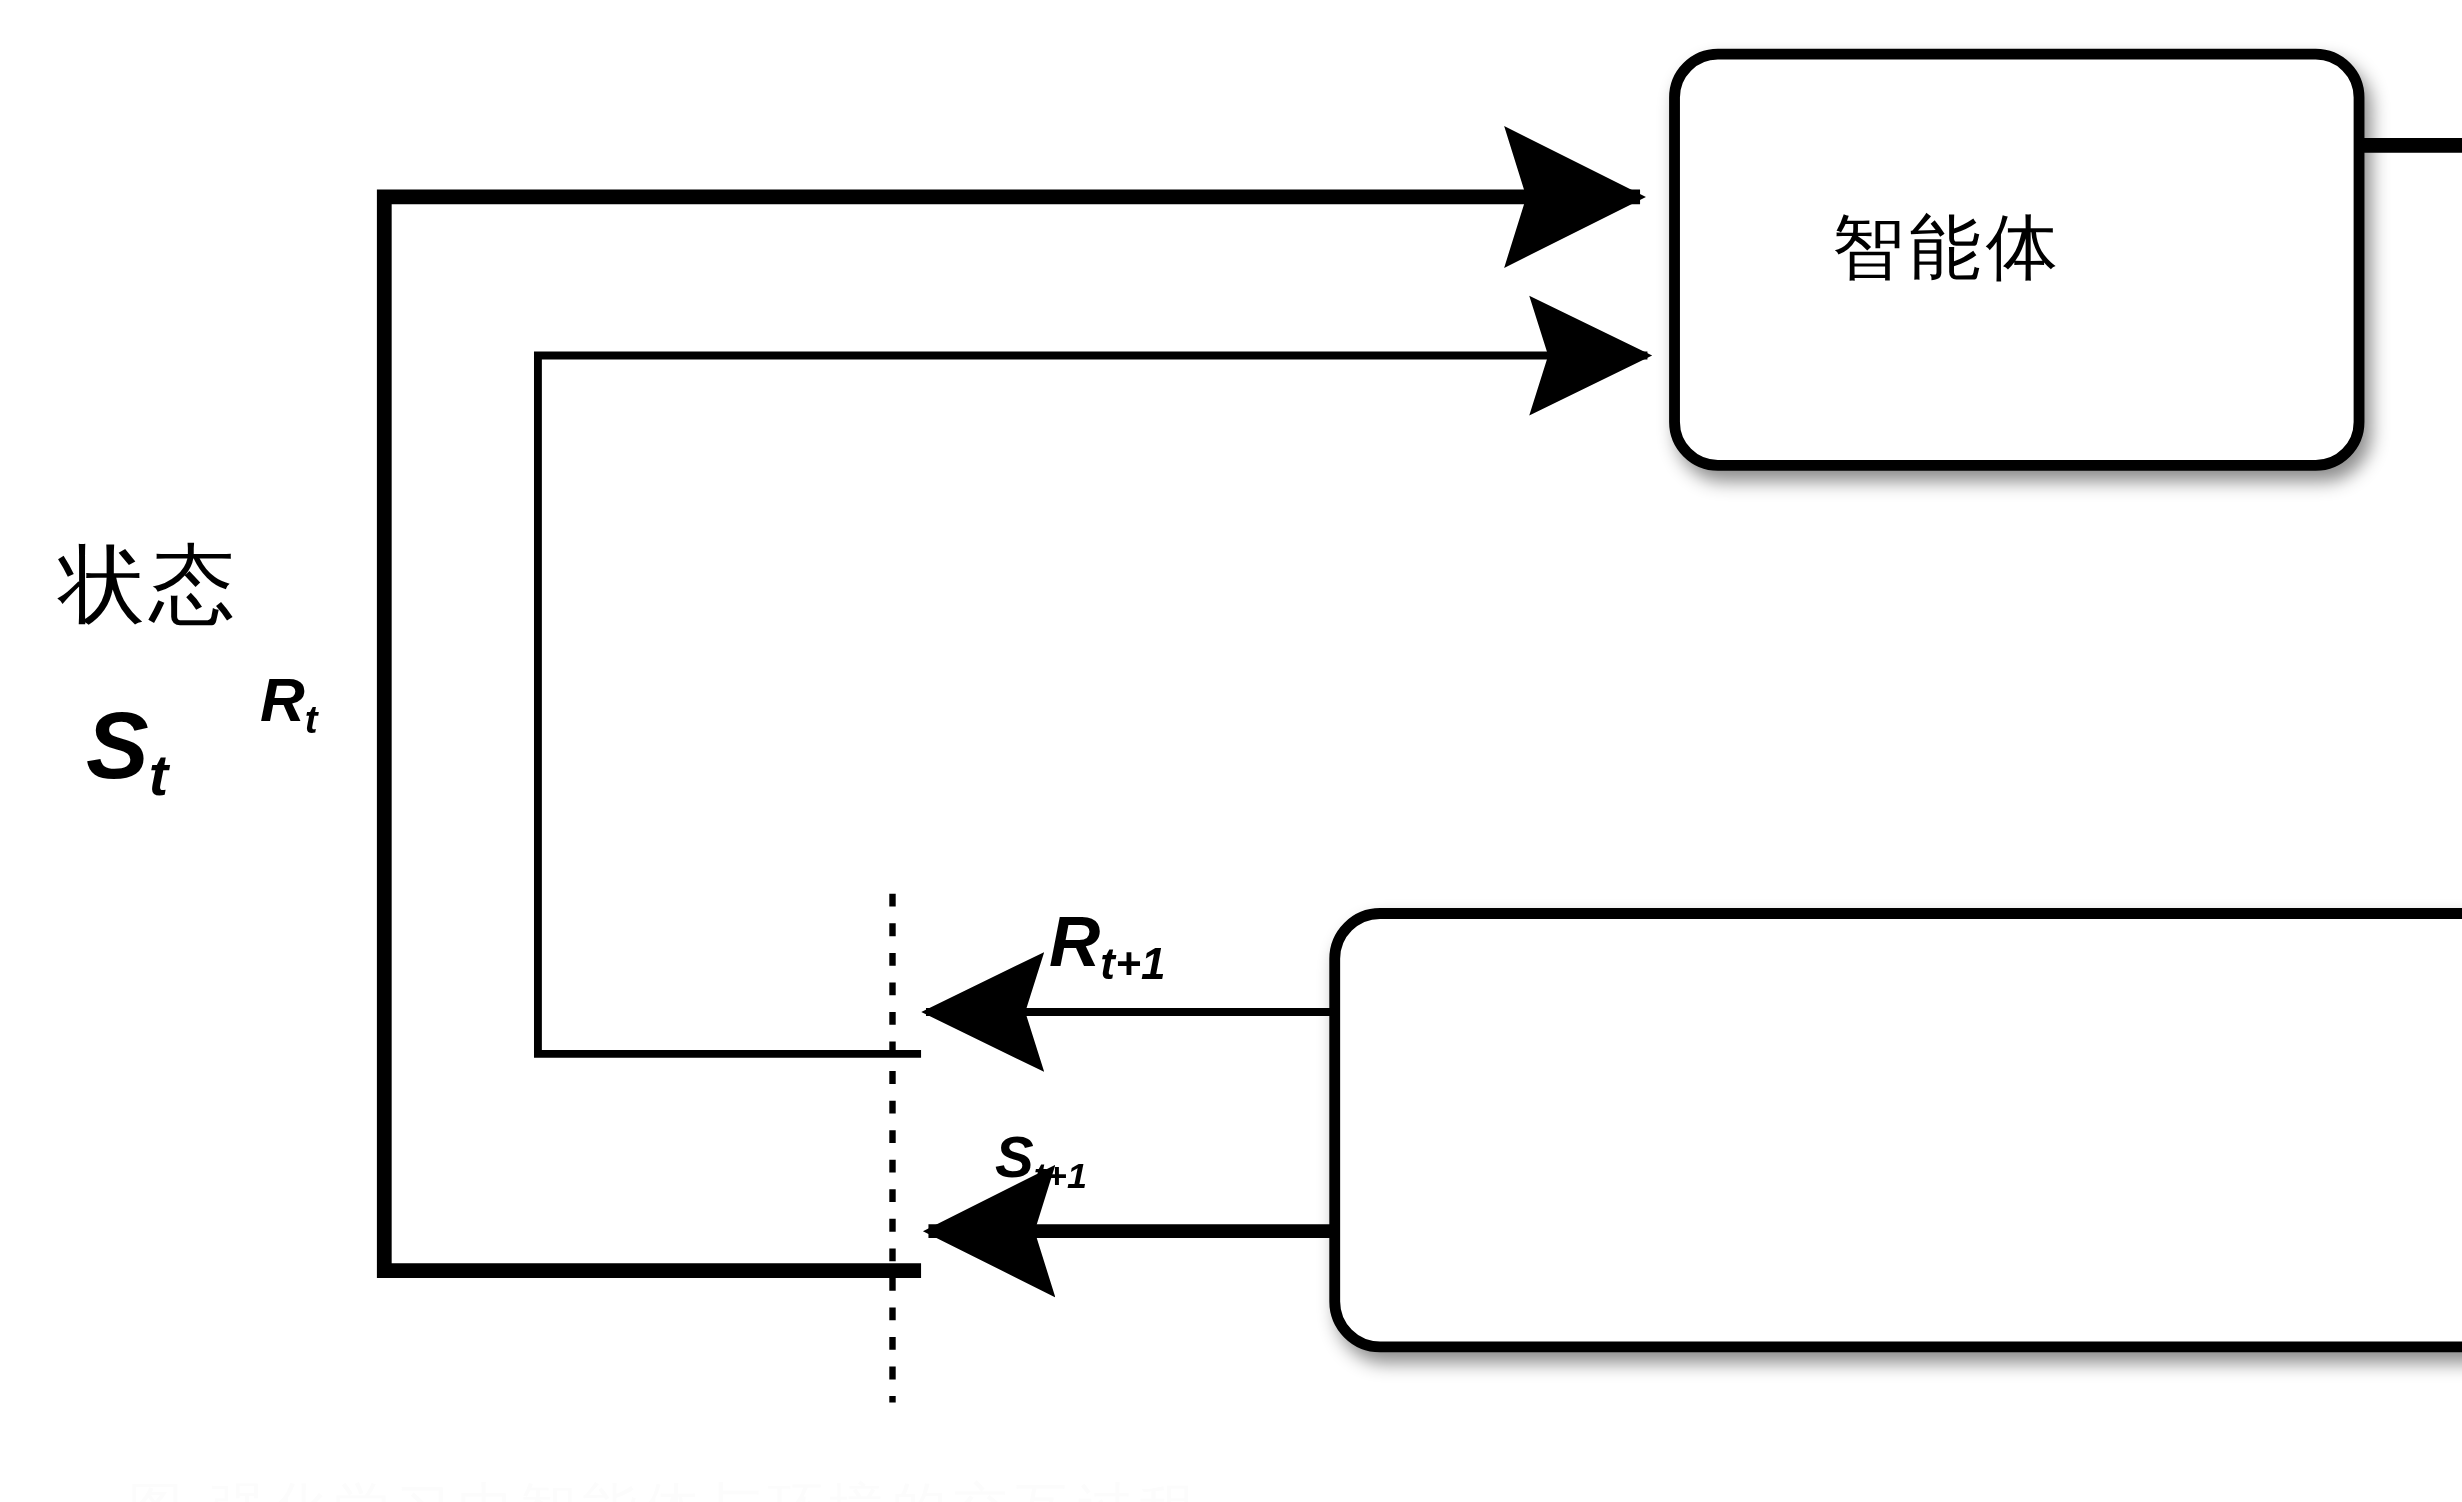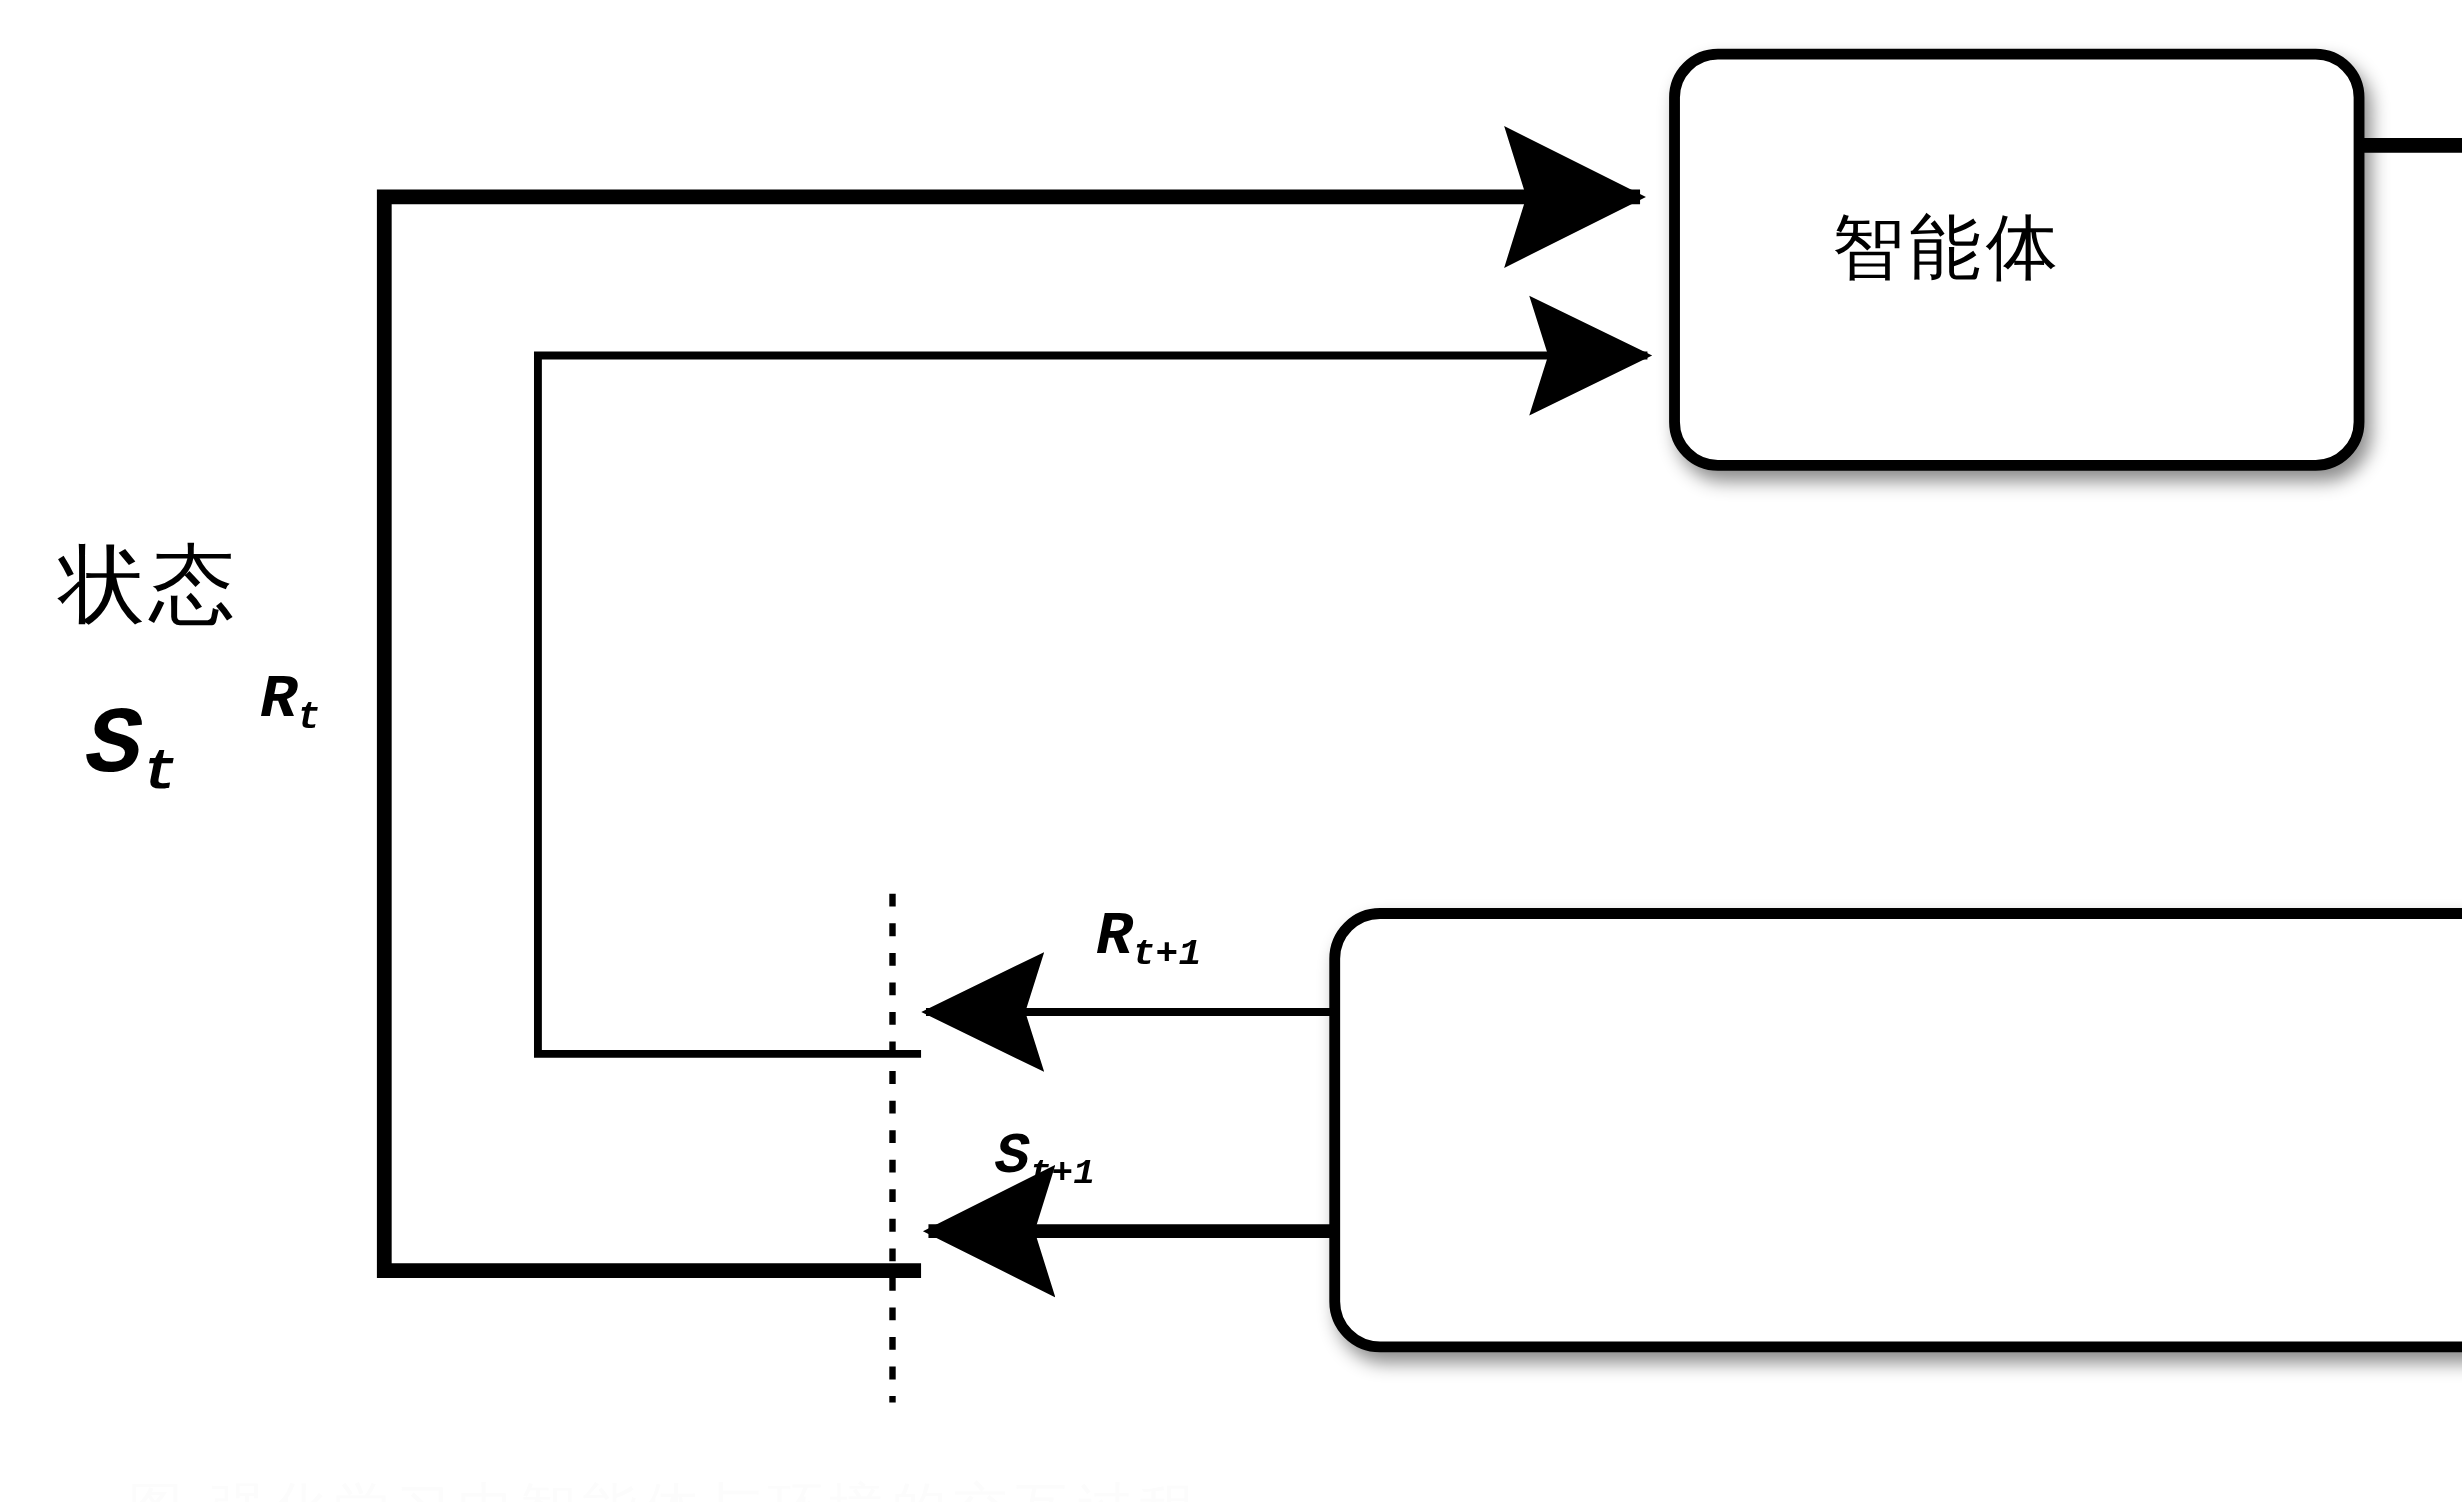--- a/index.html
+++ b/index.html
@@ -34,21 +34,21 @@
     color: #000000;
     white-space: nowrap;
     line-height: 1;
     user-select: none;
   }
   .cjk {
     font-family: "Liberation Serif", "DejaVu Serif", serif;
     font-weight: 500;
   }
   .mathvar {
-    font-family: Liberation Mono, monospace;
+    font-family: Liberation Sans, sans-serif;
     font-style: italic;
     font-weight: 700;
   }
   .mathvar .sub {
     font-size: 0.62em;
     vertical-align: -0.30em;
     font-style: italic;
     font-weight: 700;
     letter-spacing: 0.2px;
   }
@@ -65,21 +65,21 @@
     letter-spacing: 4.9px;
   }
 
   
   #state-label      { left: 59px;  top: 542px; font-size: 86px; letter-spacing: 3.9px; text-align: right; }
   #state-symbol     { left: 86px;  top: 699px; font-size: 94px; }
   #reward-label     { left: 236px;  top: 542px; font-size: 86px; letter-spacing: 3.9px; }
   #reward-symbol    { left: 260px;  top: 669px; font-size: 62px; }
 
   
-  #reward-next-symbol { left: 1049px; top: 906px; font-size: 61px; margin-left: 47px; }
+  #reward-next-symbol { left: 1049px; top: 906px; font-size: 71px; }
   #state-next-symbol  { left: 995px; top: 1128px; font-size: 58px; }
 
   
   #bottom-caption {
     position: absolute;
     left: 128px;
     top: 1472px;
     font-size: 55px;
     color: #fcfcfc;
     letter-spacing: 6.9px;

